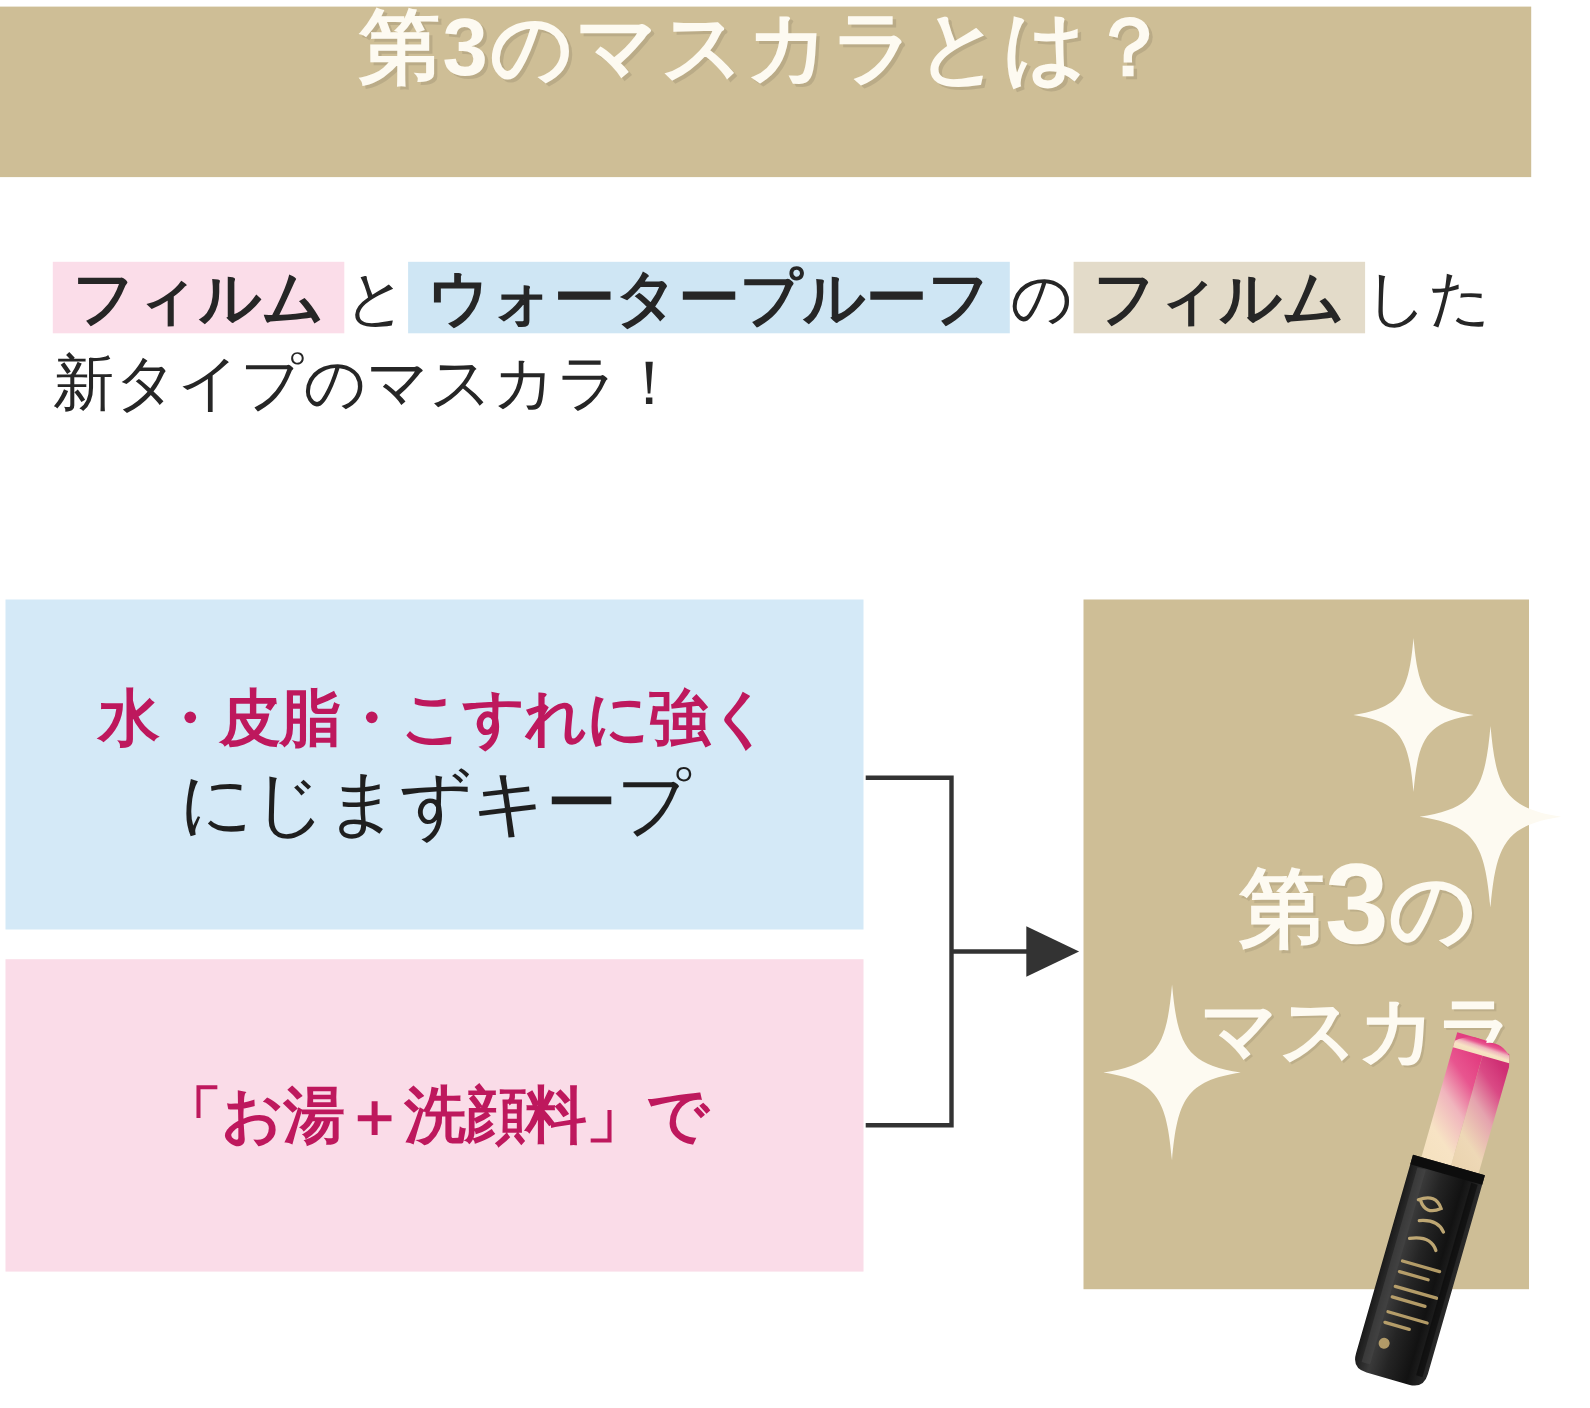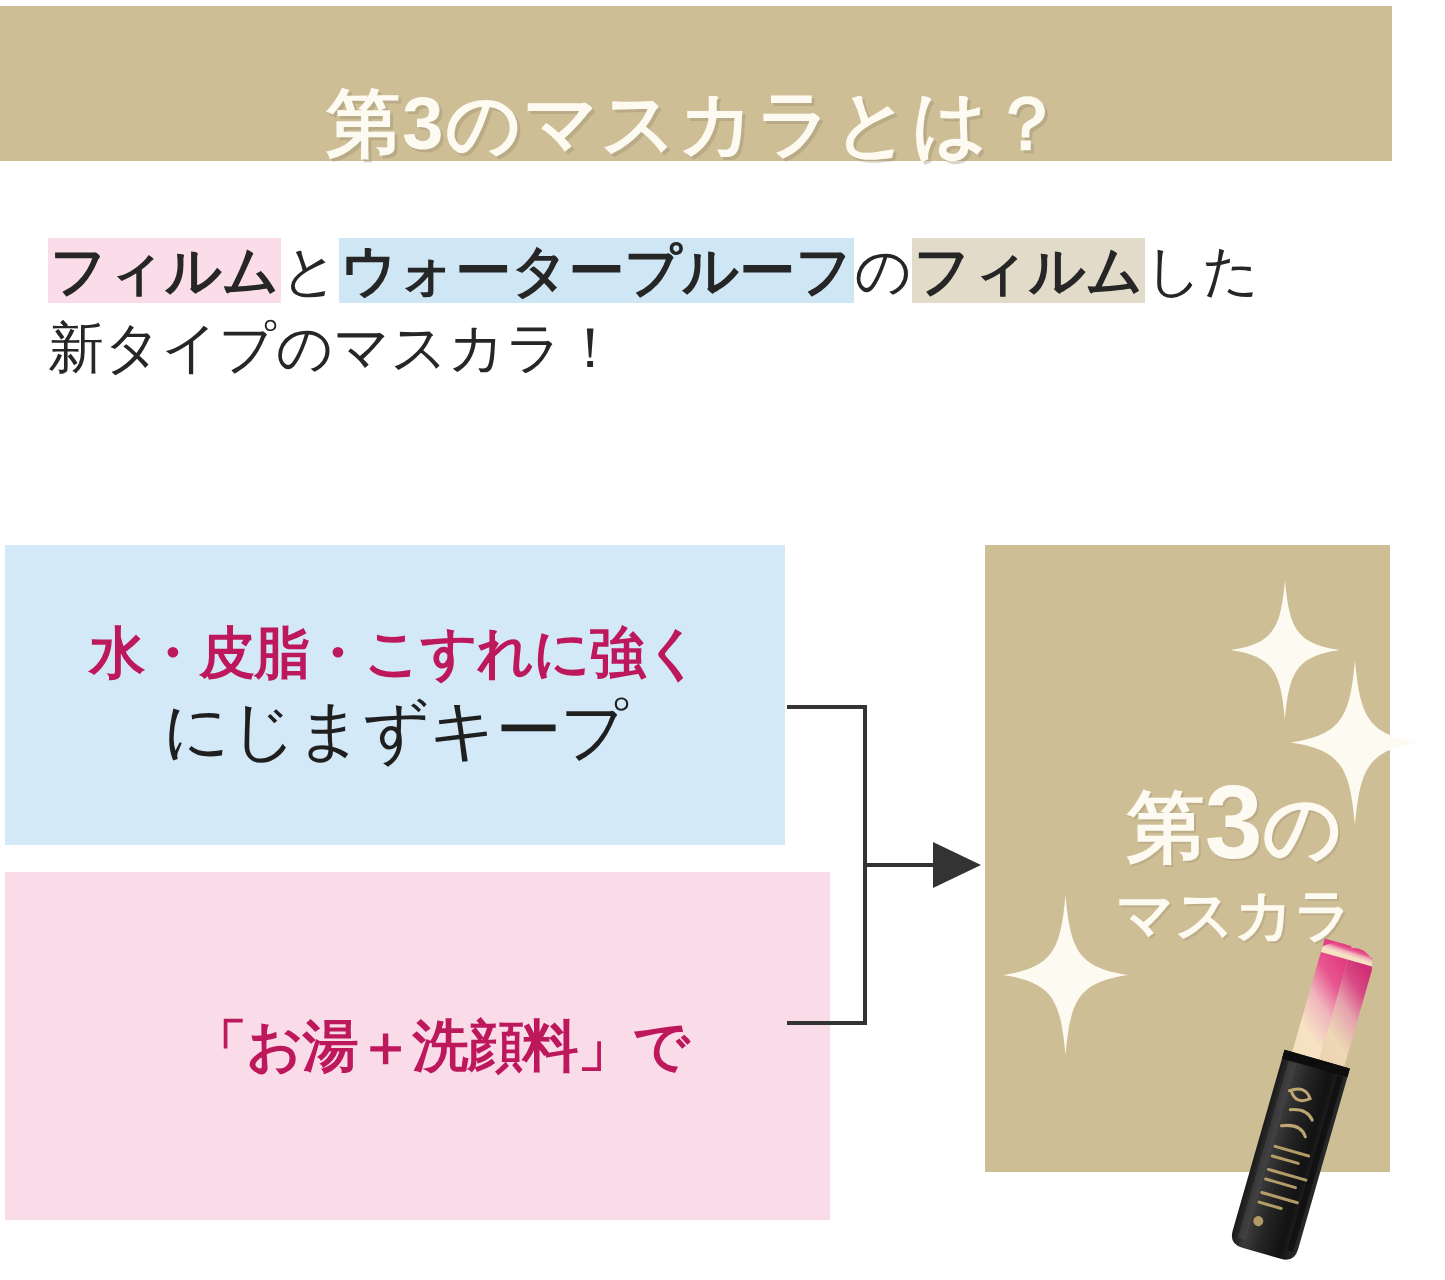--- a/index.html
+++ b/index.html
@@ -18,21 +18,21 @@
 
   
   .header-banner {
     position: absolute;
     left: 0;
     top: 6px;
     width: 1392px;
     height: 155px;
     background: #cebe96;
     display: flex;
-    align-items: flex-end;
+    align-items: flex-start;
     justify-content: center;
   }
   .header-title {
     color: #fdfaf1;
     font-size: 74px;
     font-weight: 700;
     letter-spacing: 2px;
     line-height: 1;
     white-space: nowrap;
     text-shadow: 3px 3px 0 rgba(150,138,110,.35);
@@ -47,21 +47,21 @@
   }
   .lead-line {
     font-size: 56px;
     line-height: 1.38;
     white-space: nowrap;
     color: #262626;
     font-weight: 400;
   }
   .lead-line .hl {
     font-weight: 700;
-    padding: 1px 2px;
+    padding: 1px 18px;
     box-decoration-break: clone;
     text-align: center;
     -webkit-box-decoration-break: clone;
   }
   .hl-pink   { background: #fbdde9; }
   .hl-blue   { background: #cfe6f4; }
   .hl-beige  { background: #e3dbc9; }
   .lead-line .plain { font-weight: 400; }
 
   
@@ -74,23 +74,22 @@
     align-items: center;
     justify-content: center;
   }
   .box-blue {
     top: 545px;
     height: 300px;
     background: #d4e9f7;
   }
   .box-pink {
     top: 872px;
-    height: 348px;
+    height: 284px;
     background: #fadce8;
-    padding-left: 45px;
   }
   .box-line-1 {
     font-size: 56px;
     font-weight: 700;
     line-height: 1.16;
     color: #be185d;
     white-space: nowrap;
     letter-spacing: -1px;
   }
   .box-line-2 {
@@ -147,24 +146,24 @@
     line-height: 1.0;
     white-space: nowrap;
     text-shadow: 2px 2px 0 rgba(150,138,110,.3);
   }
   .result-line-1 .big-num {
     font-size: 104px;
     font-weight: 700;
     vertical-align: -4px;
   }
   .result-line-2 {
-    font-size: 58px;
+    font-size: 70px;
     font-weight: 700;
     line-height: 1.0;
-    margin-top: 12px;
+    margin-top: 28px;
     white-space: nowrap;
     text-shadow: 2px 2px 0 rgba(150,138,110,.3);
   }
 
   
   .mascara {
     position: absolute;
     left: 1222px;
     top: 925px;
     width: 150px;

